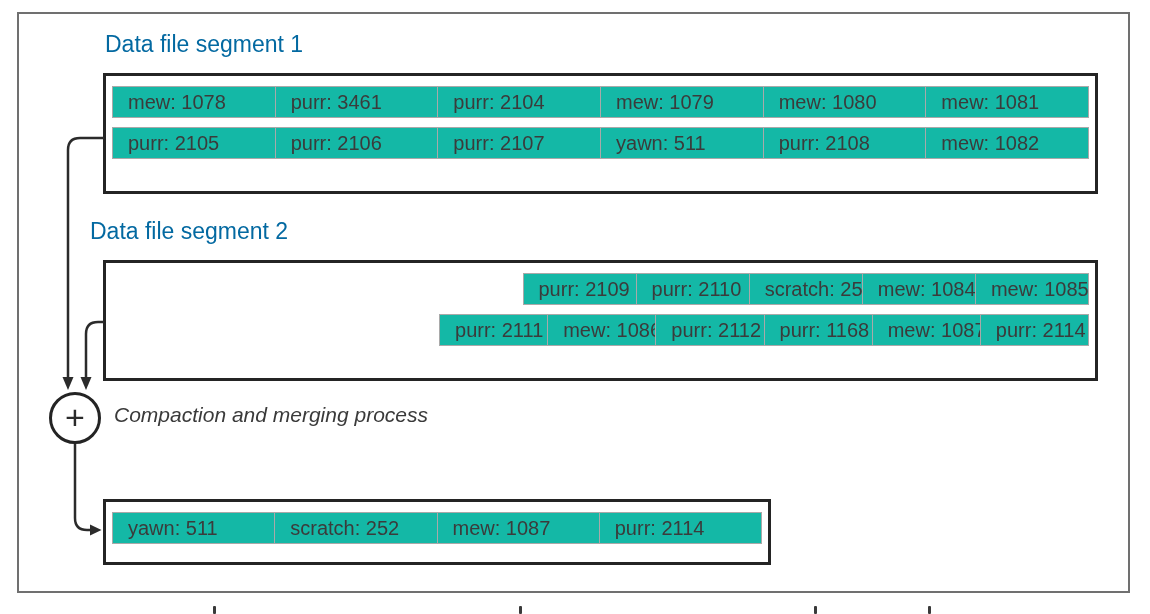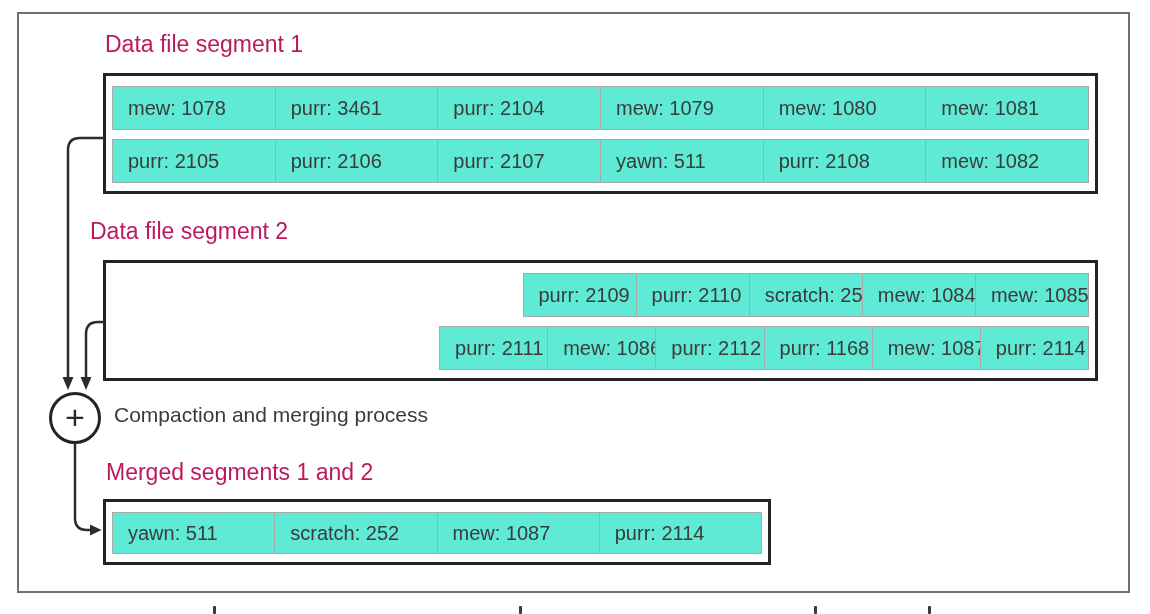--- a/index.html
+++ b/index.html
@@ -16,40 +16,40 @@
     left: 17px; top: 12px;
     width: 1113px; height: 581px;
     border: 2px solid #707070;
     background: #ffffff;
     box-sizing: border-box;
   }
   .seg-title {
     position: absolute;
     font-size: 23px;
     line-height: 28px;
-    color: #be185d;
+    color: #0369a1;
     white-space: nowrap;
   }
   .seg-box {
     position: absolute;
     left: 103px;
     border: 3px solid #242424;
     background: #ffffff;
     box-sizing: border-box;
     padding: 10px 6px 8px 6px;
     display: flex;
     flex-direction: column;
     gap: 9px;
   }
   .row {
     display: flex;
-    height: 44px;
+    height: 32px;
     border: 1px solid #a9a9a9;
     box-sizing: border-box;
-    background: #5eead4;
+    background: #14b8a6;
   }
   .cell {
     flex: 1 1 0;
     display: flex;
     align-items: center;
     padding-left: 15px;
     font-size: 20px;
     color: #3b3b3b;
     border-right: 1px solid #a9a9a9;
     box-sizing: border-box;
@@ -72,20 +72,21 @@
   .plus-circle span {
     font-size: 34px;
     line-height: 1;
     color: #2b2b2b;
     transform: translateY(-1px);
   }
   .process-label {
     position: absolute;
     left: 114px; top: 403px;
     font-size: 21px;
+    font-style: italic;
     color: #3a3a3a;
     white-space: nowrap;
   }
   .arrows {
     position: absolute;
     left: 0; top: 0;
     pointer-events: none;
   }
   .cutmark {
     position: absolute;
@@ -133,21 +134,20 @@
     <div class="row">
       <div class="cell">purr: 2111</div>
       <div class="cell">mew: 1086</div>
       <div class="cell">purr: 2112</div>
       <div class="cell">purr: 1168</div>
       <div class="cell">mew: 1087</div>
       <div class="cell">purr: 2114</div>
     </div>
   </div>
 
-  <div class="seg-title" style="left:106px; top:458px;">Merged segments 1 and 2</div>
   <div class="seg-box" style="top:499px; width:668px; height:66px;">
     <div class="row">
       <div class="cell">yawn: 511</div>
       <div class="cell">scratch: 252</div>
       <div class="cell">mew: 1087</div>
       <div class="cell">purr: 2114</div>
     </div>
   </div>
 
   <svg class="arrows" width="1150" height="614" viewBox="0 0 1150 614">

